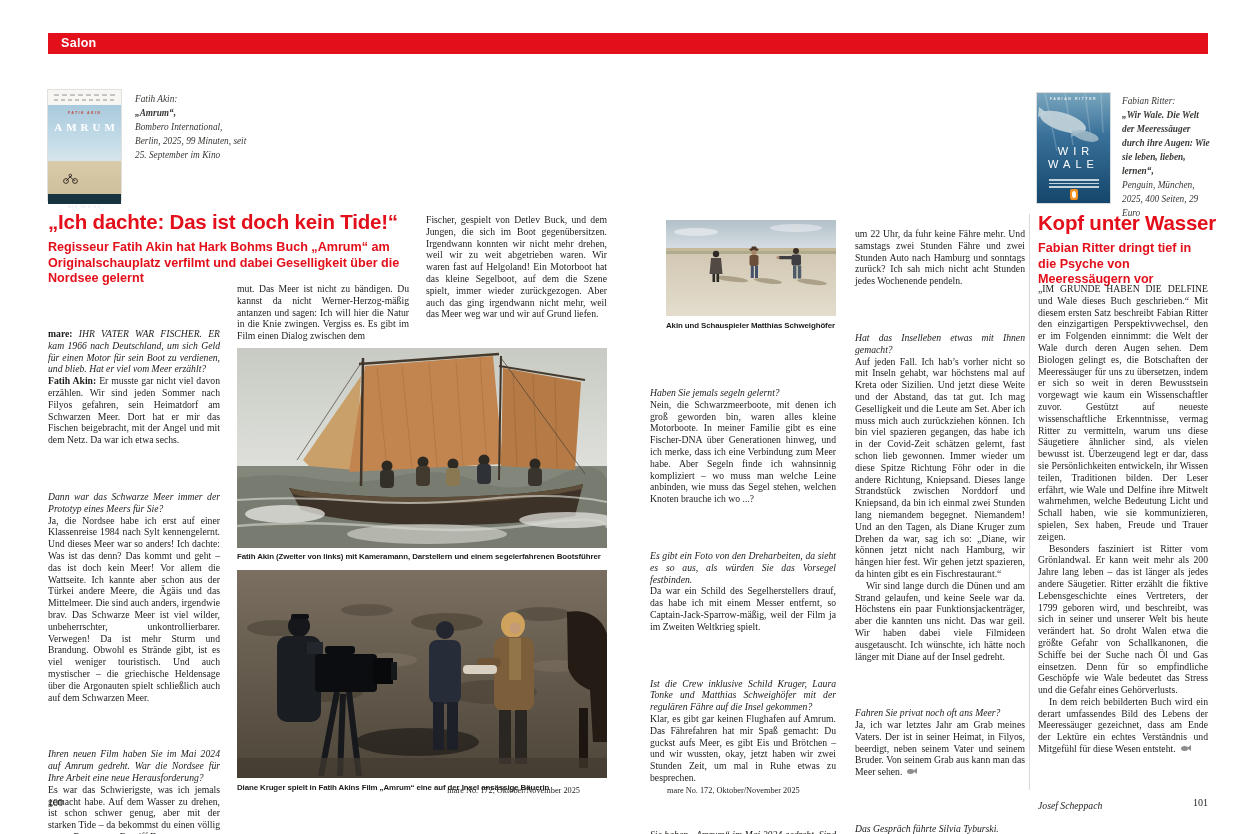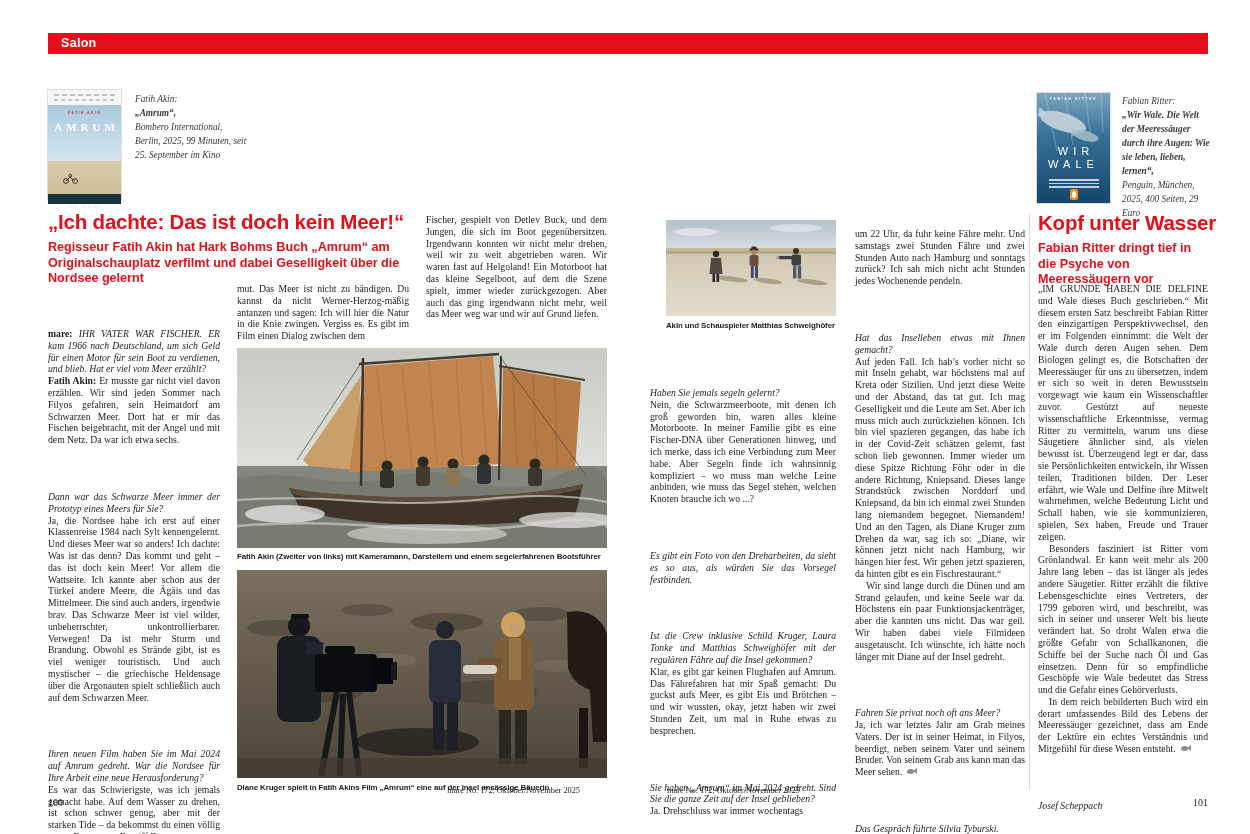--- a/index.html
+++ b/index.html
@@ -125,41 +125,42 @@
       <span class="p-release">NUR IM KINO</span>
     </div>
   </div>
 
   <div class="bookcap" id="capFilm">
     <span class="line">Fatih Akin:</span>
     <span class="line t">„Amrum“,</span>
     <span class="line">Bombero International, Berlin, 2025, 99 Minuten, seit 25. September im Kino</span>
   </div>
 
-  <div class="headline" id="hl1">„Ich dachte: Das ist doch kein Meer!“</div>
+  <div class="headline" id="hl1">„Ich dachte: Das ist doch kein Tide!“</div>
   <div class="headline" id="sh1">Regisseur Fatih Akin hat Hark Bohms Buch „Amrum“ am Originalschauplatz verfilmt und dabei Geselligkeit über die Nordsee gelernt</div>
 
   <div class="col" id="col1">
       <p class="q0"><b class="prefix">mare: </b>IHR VATER WAR FISCHER. ER kam 1966 nach Deutschland, um sich Geld für einen Motor für sein Boot zu verdienen, und blieb. Hat er viel vom Meer erzählt?</p>
       <p class="a"><b class="prefix">Fatih Akin: </b>Er musste gar nicht viel davon erzählen. Wir sind jeden Sommer nach Filyos gefahren, sein Heimatdorf am Schwarzen Meer. Dort hat er mir das Fischen beigebracht, mit der Angel und mit dem Netz. Da war ich etwa sechs.</p>
       <p class="q">Dann war das Schwarze Meer immer der Prototyp eines Meers für Sie?</p>
       <p class="a">Ja, die Nordsee habe ich erst auf einer Klassenreise 1984 nach Sylt kennengelernt. Und dieses Meer war so anders! Ich dachte: Was ist das denn? Das kommt und geht – das ist doch kein Meer! Vor allem die Wattseite. Ich kannte aber schon aus der Türkei andere Meere, die Ägäis und das Mittelmeer. Die sind auch anders, irgendwie brav. Das Schwarze Meer ist viel wilder, unbeherrschter, unkontrollierbarer. Verwegen! Da ist mehr Sturm und Brandung. Obwohl es Strände gibt, ist es viel weniger touristisch. Und auch mystischer – die griechische Heldensage über die Argonauten spielt schließlich auch auf dem Schwarzen Meer.</p>
       <p class="q">Ihren neuen Film haben Sie im Mai 2024 auf Amrum gedreht. War die Nordsee für Ihre Arbeit eine neue Herausforderung?</p>
       <p class="a">Es war das Schwierigste, was ich jemals gemacht habe. Auf dem Wasser zu drehen, ist schon schwer genug, aber mit der starken Tide – da bekommst du einen völlig neuen Bezug zum Begriff De-</p>
     </div>
   <div class="col" id="col2">
       <p class="a">mut. Das Meer ist nicht zu bändigen. Du kannst da nicht Werner-Herzog-mäßig antanzen und sagen: Ich will hier die Natur in die Knie zwingen. Vergiss es. Es gibt im Film einen Dialog zwischen dem</p>
     </div>
   <div class="col" id="col3">
       <p class="a">Fischer, gespielt von Detlev Buck, und dem Jungen, die sich im Boot gegenübersitzen. Irgendwann konnten wir nicht mehr drehen, weil wir zu weit abgetrieben waren. Wir waren fast auf Helgoland! Ein Motorboot hat das kleine Segelboot, auf dem die Szene spielt, immer wieder zurückgezogen. Aber auch das ging irgendwann nicht mehr, weil das Meer weg war und wir auf Grund liefen.</p>
     </div>
   <div class="col" id="col4">
       <p class="q0">Haben Sie jemals segeln gelernt?</p>
       <p class="a">Nein, die Schwarzmeerboote, mit denen ich groß geworden bin, waren alles kleine Motorboote. In meiner Familie gibt es eine Fischer-DNA über Generationen hinweg, und ich merke, dass ich eine Verbindung zum Meer habe. Aber Segeln finde ich wahnsinnig kompliziert – wo muss man welche Leine anbinden, wie muss das Segel stehen, welchen Knoten brauche ich wo ...?</p>
       <p class="q">Es gibt ein Foto von den Dreharbeiten, da sieht es so aus, als würden Sie das Vorsegel festbinden.</p>
+      <p class="a">Da war ein Schild des Segelherstellers drauf, das habe ich mit einem Messer entfernt, so Captain-Jack-Sparrow-mäßig, weil der Film ja im Zweiten Weltkrieg spielt.</p>
       <p class="q">Ist die Crew inklusive Schild Kruger, Laura Tonke und Matthias Schweighöfer mit der regulären Fähre auf die Insel gekommen?</p>
       <p class="a">Klar, es gibt gar keinen Flughafen auf Amrum. Das Fährefahren hat mir Spaß gemacht: Du guckst aufs Meer, es gibt Eis und Brötchen – und wir wussten, okay, jetzt haben wir zwei Stunden Zeit, um mal in Ruhe etwas zu besprechen.</p>
       <p class="q">Sie haben „Amrum“ im Mai 2024 gedreht. Sind Sie die ganze Zeit auf der Insel geblieben?</p>
       <p class="a">Ja. Drehschluss war immer wochentags</p>
     </div>
   <div class="col" id="col5">
       <p class="a">um 22 Uhr, da fuhr keine Fähre mehr. Und samstags zwei Stunden Fähre und zwei Stunden Auto nach Hamburg und sonntags zurück? Ich sah mich nicht acht Stunden jedes Wochenende pendeln.</p>
       <p class="q">Hat das Inselleben etwas mit Ihnen gemacht?</p>
       <p class="a">Auf jeden Fall. Ich hab’s vorher nicht so mit Inseln gehabt, war höchstens mal auf Kreta oder Sizilien. Und jetzt diese Weite und der Abstand, das tat gut. Ich mag Geselligkeit und die Leute am Set. Aber ich muss mich auch zurückziehen können. Ich bin viel spazieren gegangen, das habe ich in der Covid-Zeit schätzen gelernt, fast schon lieb gewonnen. Immer wieder um diese Spitze Richtung Föhr oder in die andere Richtung, Kniepsand. Dieses lange Strandstück zwischen Norddorf und Kniepsand, da bin ich einmal zwei Stunden lang niemandem begegnet. Niemandem! Und an den Tagen, als Diane Kruger zum Drehen da war, sag ich so: „Diane, wir können jetzt nicht nach Hamburg, wir hängen hier fest. Wir gehen jetzt spazieren, da hinten gibt es ein Fischrestaurant.“</p>
       <p class="ind">Wir sind lange durch die Dünen und am Strand gelaufen, und keine Seele war da. Höchstens ein paar Funktionsjackenträger, aber die kannten uns nicht. Das war geil. Wir haben dabei viele Filmideen ausgetauscht. Ich wünschte, ich hätte noch länger mit Diane auf der Insel gedreht.</p>

